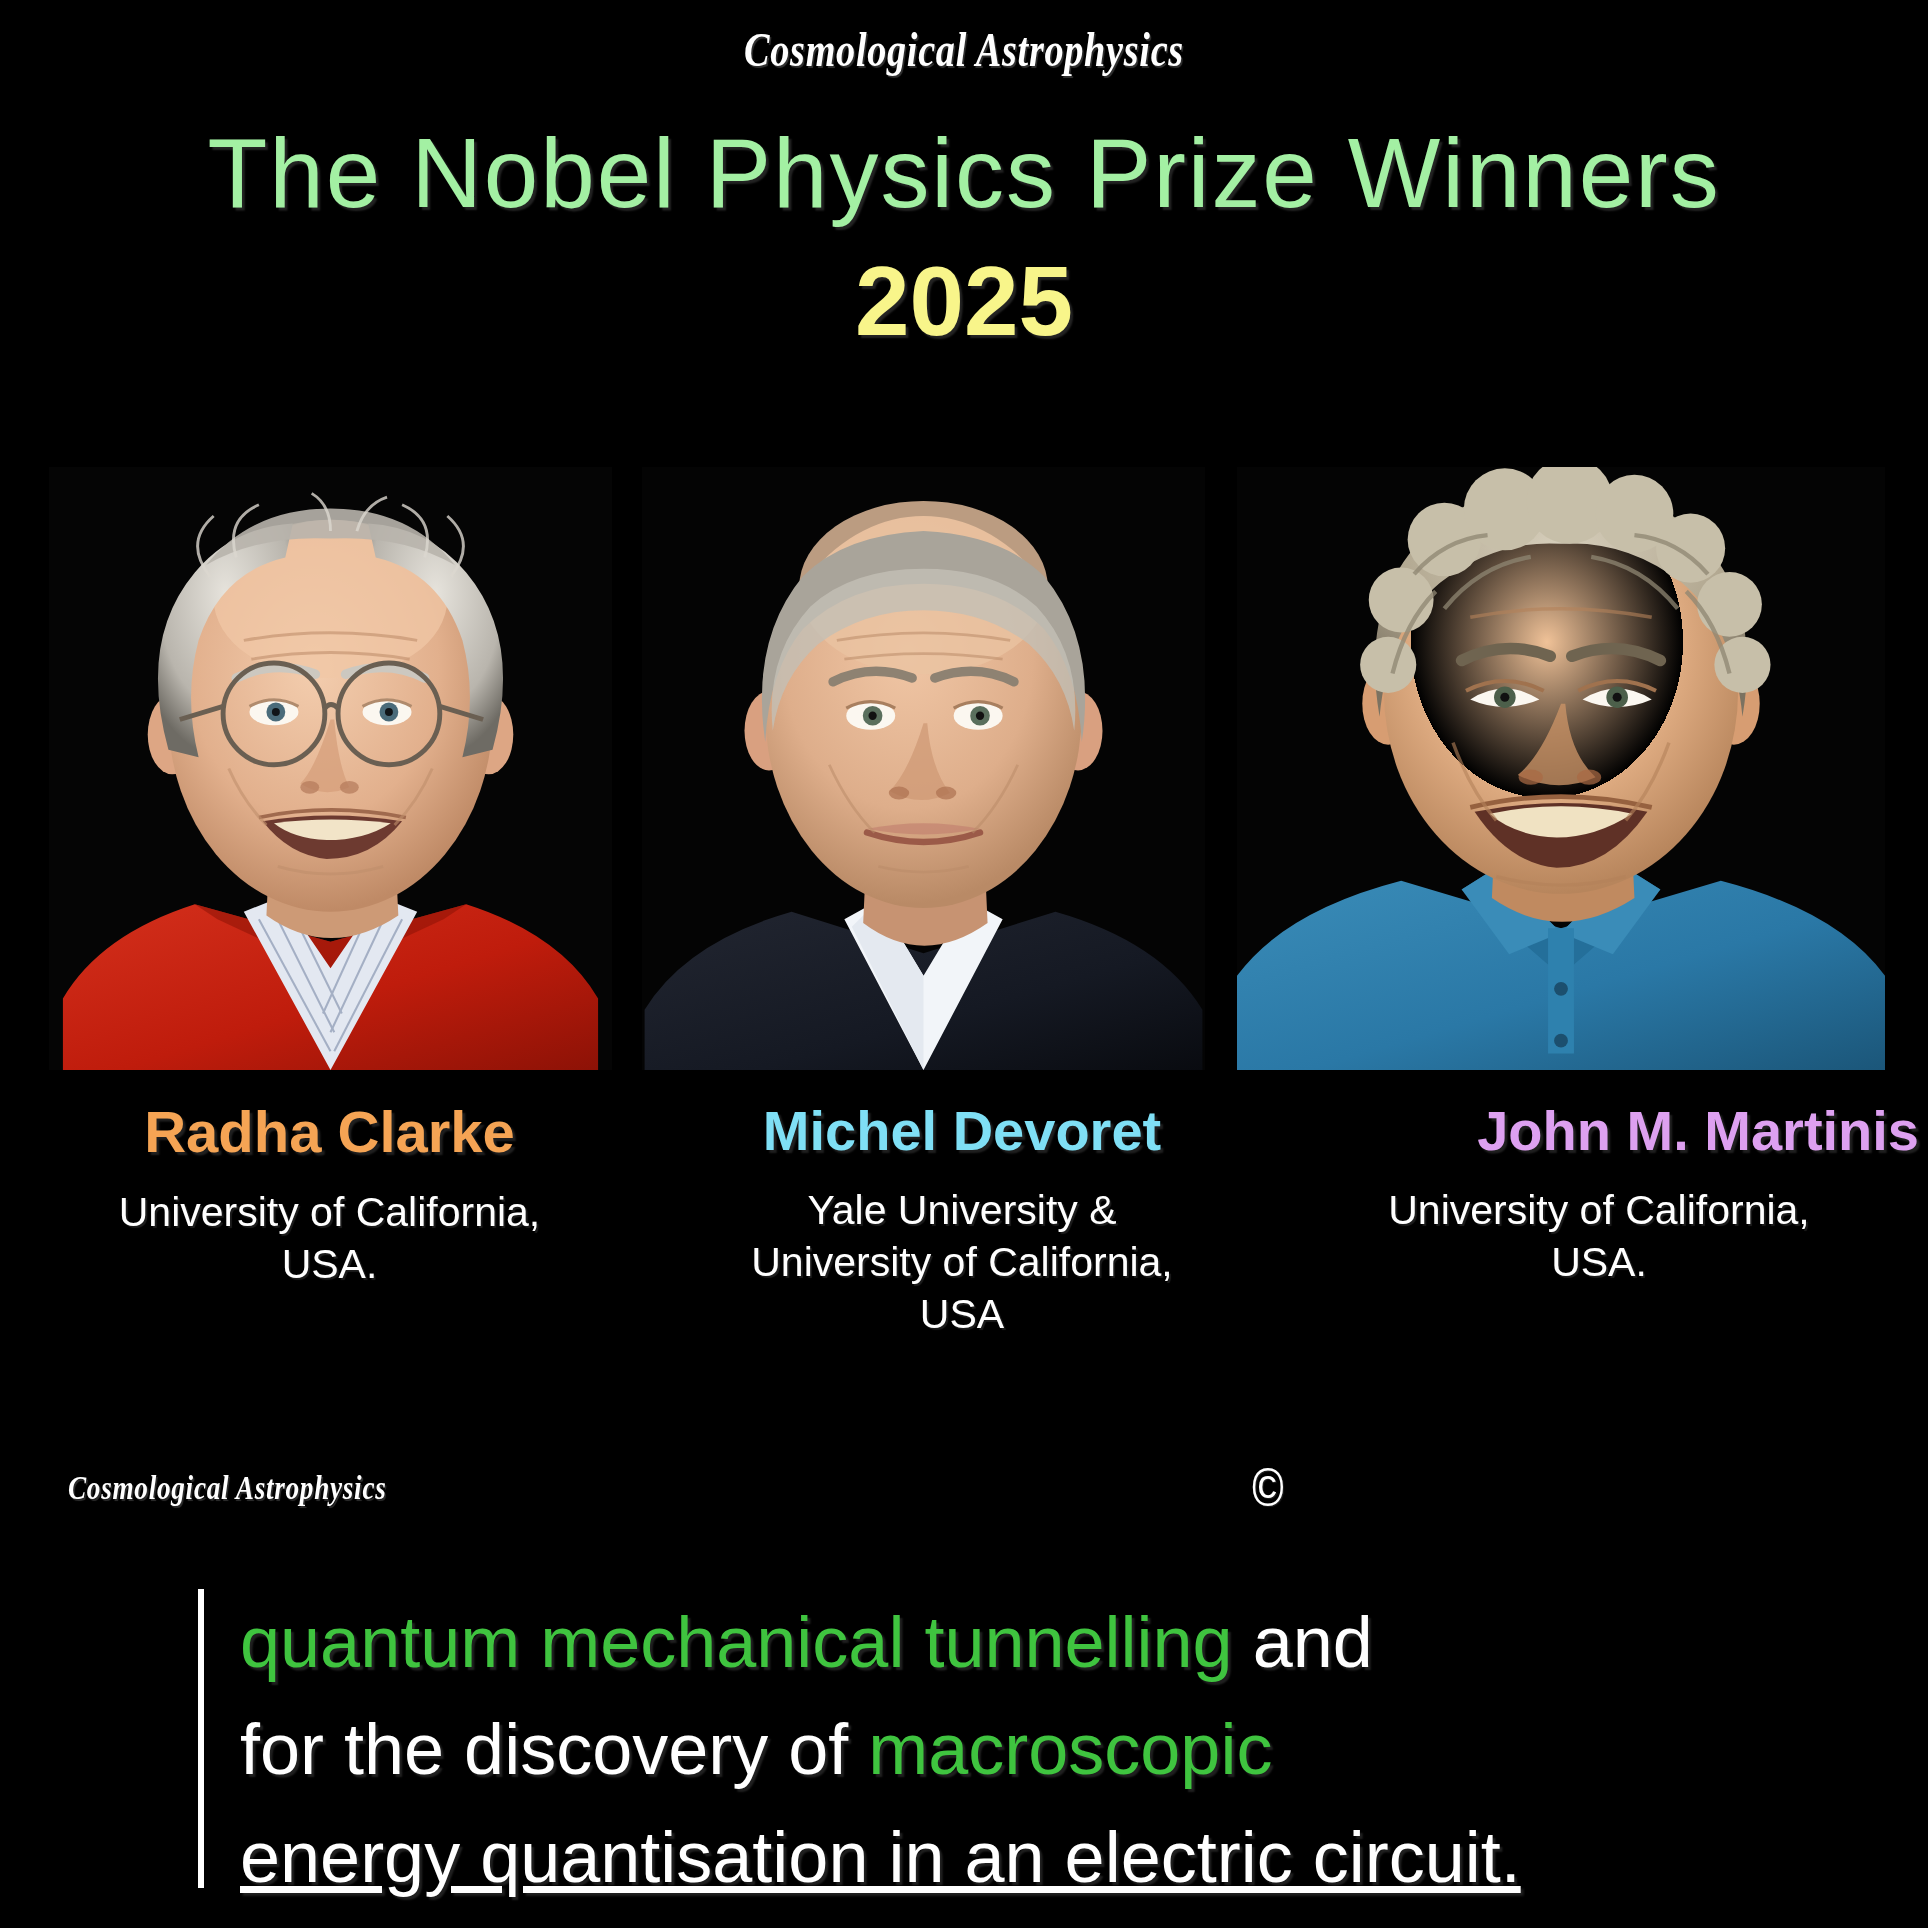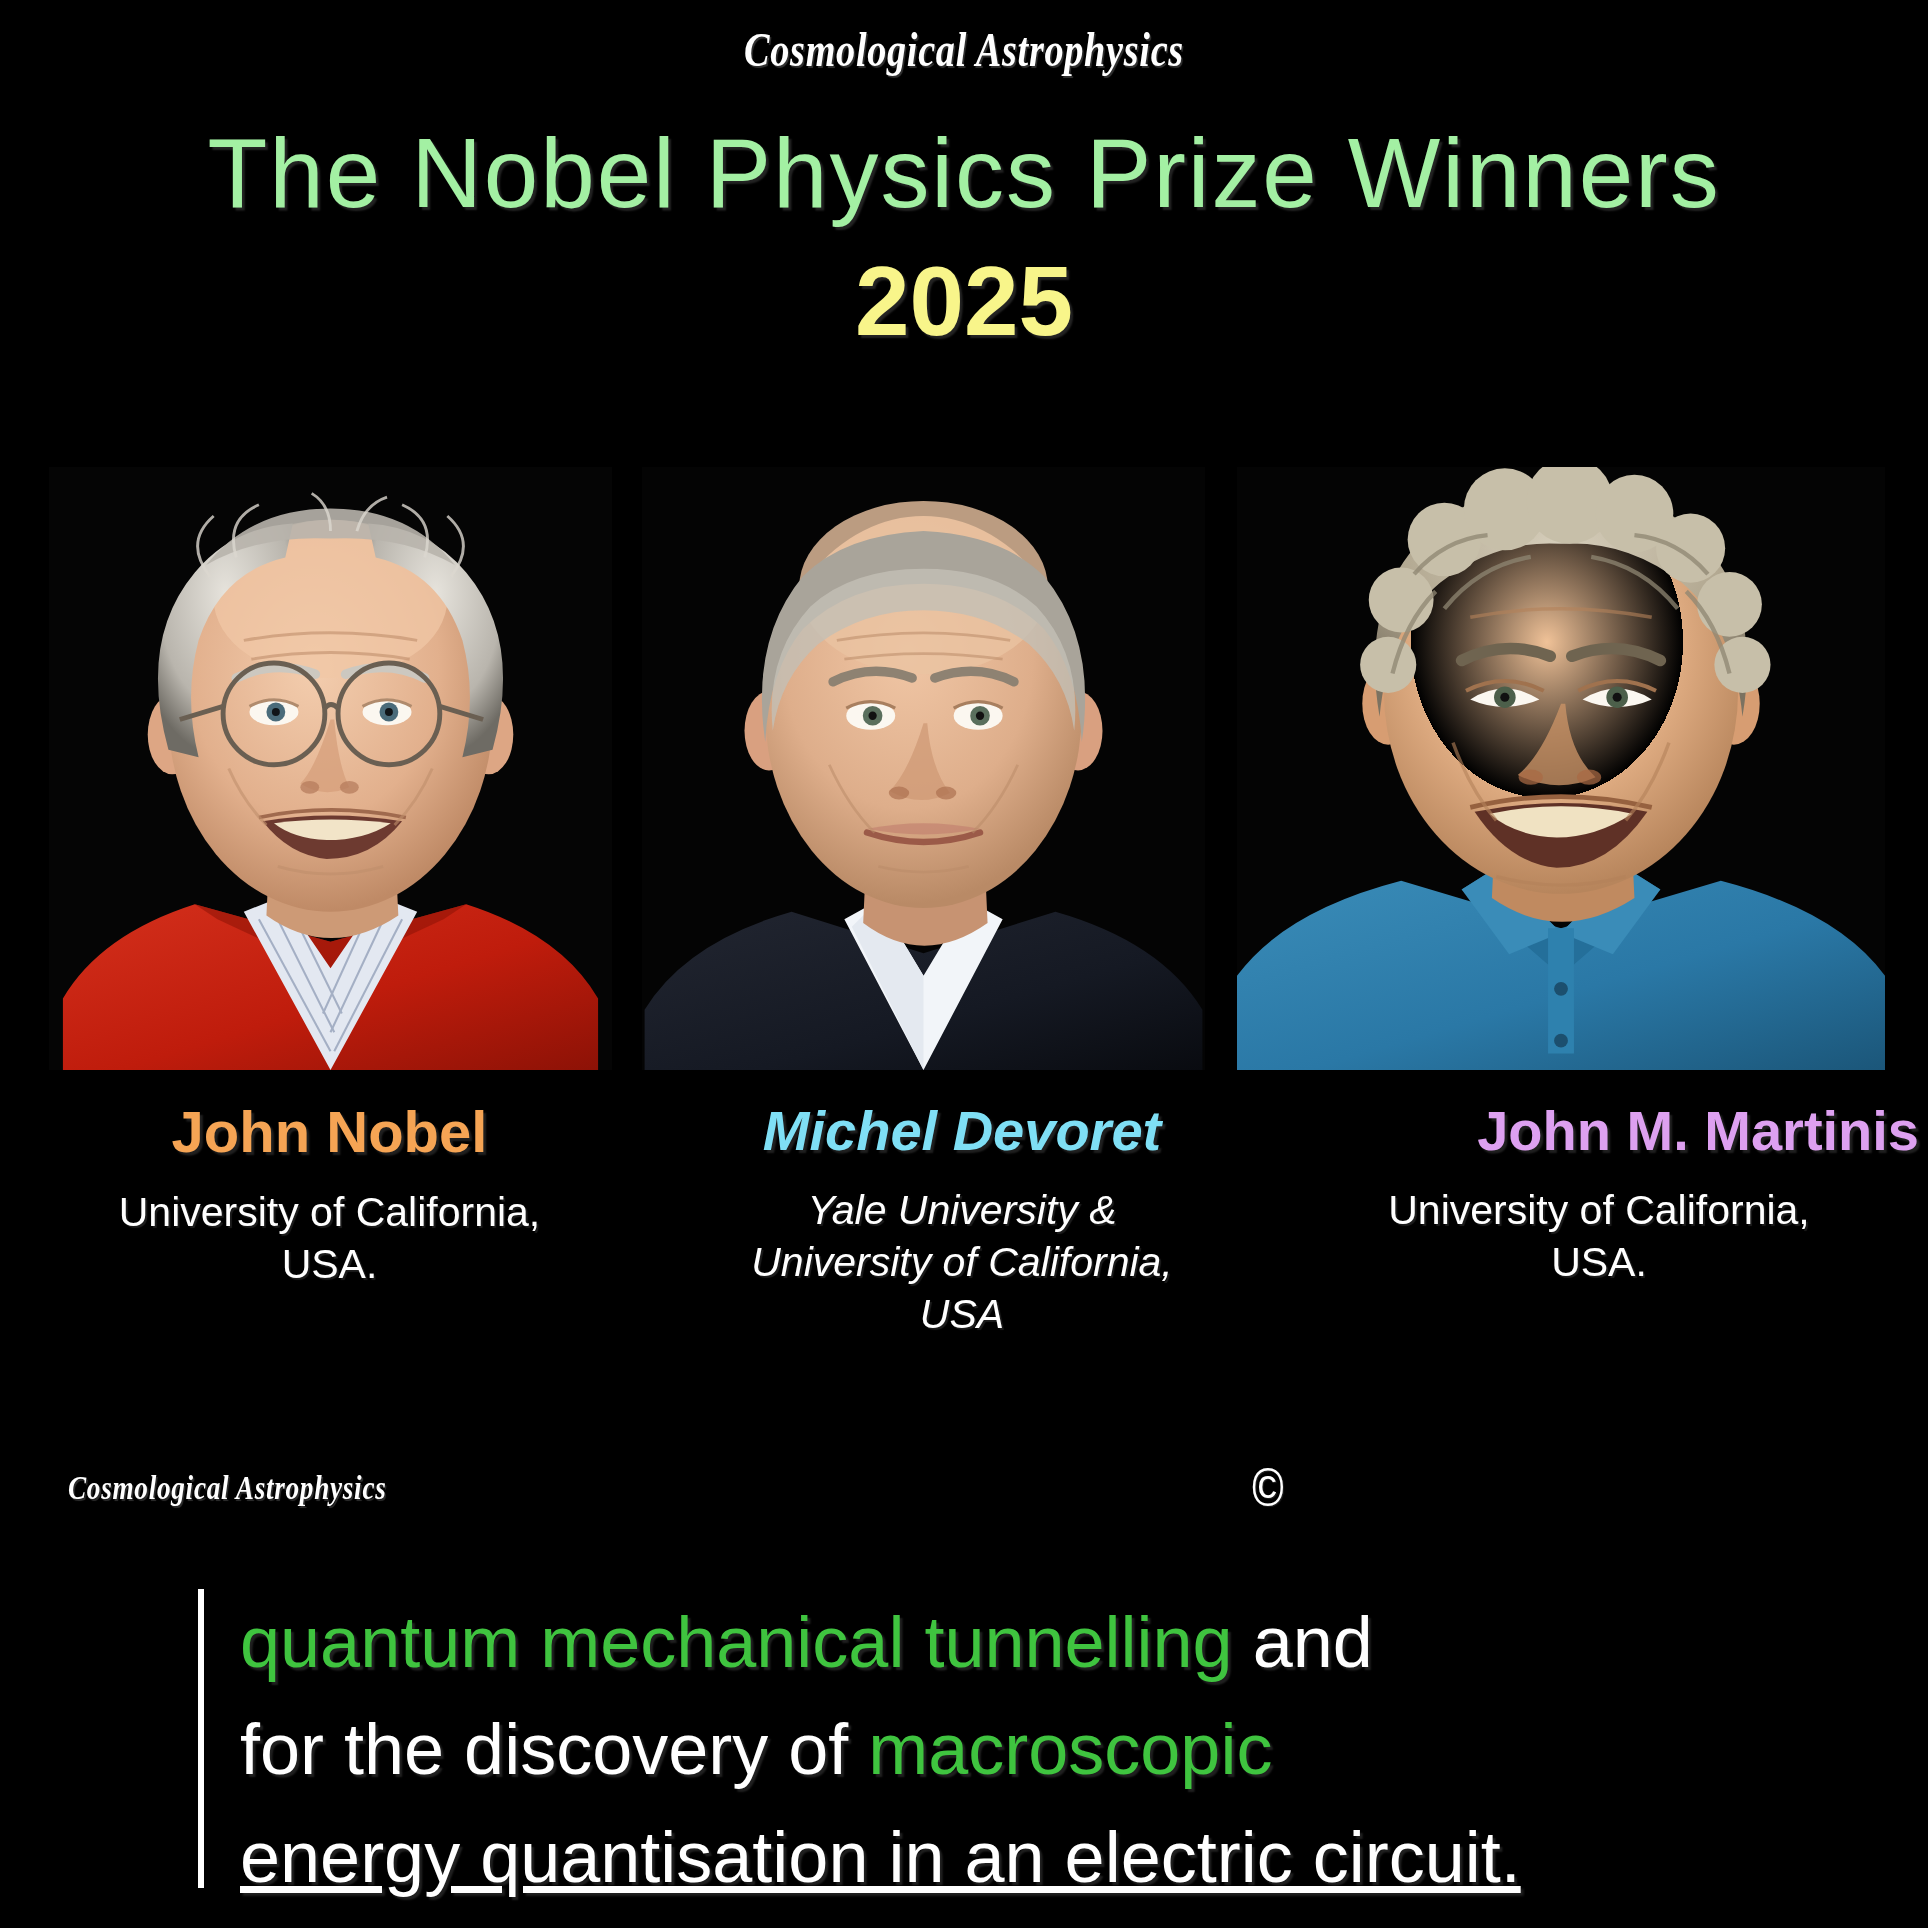--- a/index.html
+++ b/index.html
@@ -31,21 +31,21 @@
   .pcard{position:absolute; top:0; height:603px; overflow:hidden; background:#000;}
   .pcard svg{display:block;width:100%;height:100%;}
   #p0{left:49px;  width:563px;}
   #p1{left:642px; width:563px;}
   #p2{left:1237px;width:648px;}
 
   
   .people{position:absolute; top:1102px; left:0; width:1928px; height:320px;}
   .pcol{position:absolute; top:0; text-align:center;}
   #c0{left:19px;  width:621px;}
-  #c1{left:637px; width:650px;font-style:italic;}
+  #c1{left:637px; width:650px;}
   #c2{left:1279px;width:640px;}
   .pname{
     font-weight:700; font-size:58px; white-space:nowrap; line-height:1.05;
     text-shadow:2.8px 2.8px 1.9px rgba(70,70,70,.45);
   }
   #n0{color:#F5A454;}
   #n1{color:#7FDFF5;}
   #n2{color:#DDA0F0;text-align:right;}
   .paff{
     margin-top:24.5px; color:#ffffff; font-size:41px; line-height:1.26;
@@ -338,21 +338,21 @@
             <path d="M200 128 Q192 150 180 164"></path>
           <path d="M120 190 Q150 198 180 190"></path>
           <path d="M108 70 Q150 62 192 70"></path>
         </g>
       </svg>
     </div>
   </div>
 
   <div class="people">
     <div class="pcol" id="c0">
-      <div class="pname" id="n0">John  Nobel</div>
+      <div class="pname" id="n0">Radha  Clarke</div>
       <div class="paff">University  of  California,
 USA.</div>
     </div>
     <div class="pcol" id="c1">
       <div class="pname" id="n1">Michel  Devoret</div>
       <div class="paff">Yale  University  &amp;
 University  of  California,
 USA</div>
     </div>
     <div class="pcol" id="c2">

